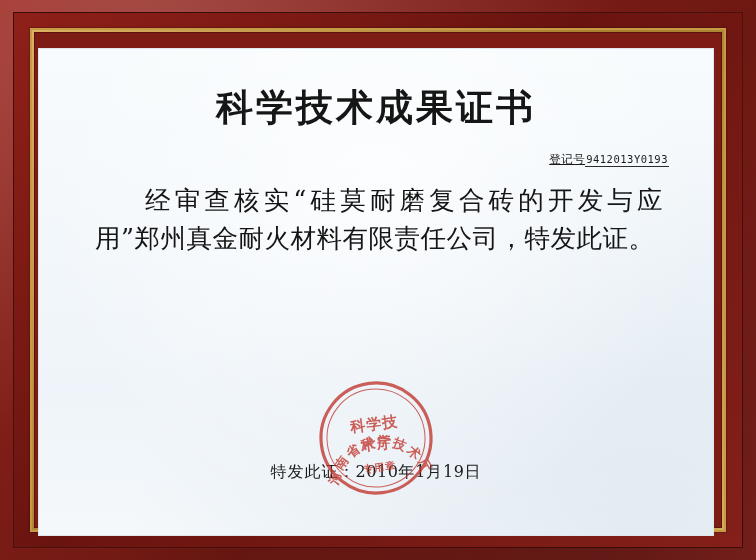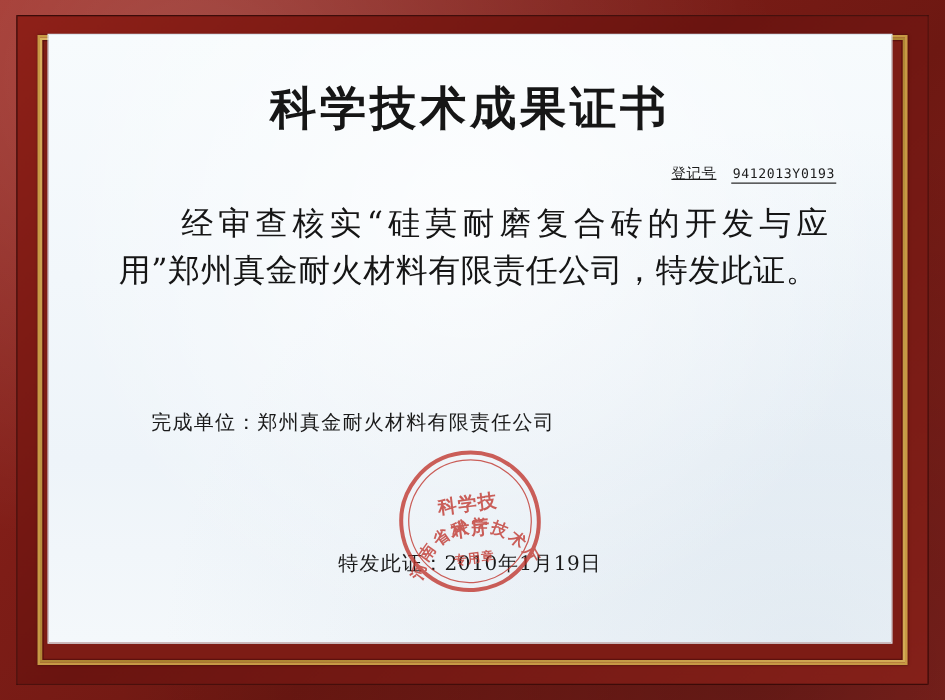--- a/index.html
+++ b/index.html
@@ -56,21 +56,21 @@
     left: 34px; top: 32px;
     width: 688px; height: 496px;
     box-sizing: border-box;
     border: 1px solid #5d110d;
     background: #7d1c15;
   }
 
   
   .paper {
     position: absolute;
-    left: 38px; top: 27px;
+    left: 38px; top: 48px;
     width: 676px; height: 488px;
     background:
       linear-gradient(180deg, #f7fbfd 0%, #f2f7fb 40%, #eef4f9 70%, #f4f8fb 100%);
     box-sizing: border-box;
     border: 1px solid #dfe7ee;
     overflow: hidden;
   }
   .paper::before {
     content: "";
     position: absolute;
@@ -100,21 +100,21 @@
     right: 44px;
     top: 103px;
     font-family: "DejaVu Sans", sans-serif;
     font-size: 11.5px;
     color: #1b1b1b;
     white-space: nowrap;
   }
   .reg-label { letter-spacing: 0.5px; text-decoration: underline; }
   .reg-value {
     display: inline-block;
-    margin-left: 12px;
+    margin-left: 0;
     padding: 0 1px 1px 1px;
     border-bottom: 1px solid #2b2b2b;
     font-family: "DejaVu Sans Mono", monospace;
     font-size: 10.5px;
     letter-spacing: 0.5px;
   }
 
   .body-text {
     position: absolute;
     left: 56px;
@@ -195,23 +195,20 @@
 <div class="paper">
 
   <div class="cert-title">科学技术成果证书</div>
 
   <div class="reg-line">
     <span class="reg-label">登记号</span><span class="reg-value">9412013Y0193</span>
   </div>
 
   <div class="body-text">经审查核实“硅莫耐磨复合砖的开发与应用”郑州真金耐火材料有限责任公司，特发此证。</div>
 
-  <div class="unit-line">
-    <span>完成单位：</span><span>郑州真金耐火材料有限责任公司</span>
-  </div>
 
   <div class="issuer-block">
     <div class="row">
       <span>特发此证：</span><span class="num">2010</span><span>年</span><span class="num">1</span><span>月</span><span class="num">19</span><span>日</span>
     </div>
   </div>
 
   <div class="seal">
     <svg width="118" height="118" viewBox="0 0 118 118" aria-hidden="true">
       <circle cx="59" cy="59" r="55" fill="none" stroke="#c0342c" stroke-width="3.2"></circle>

